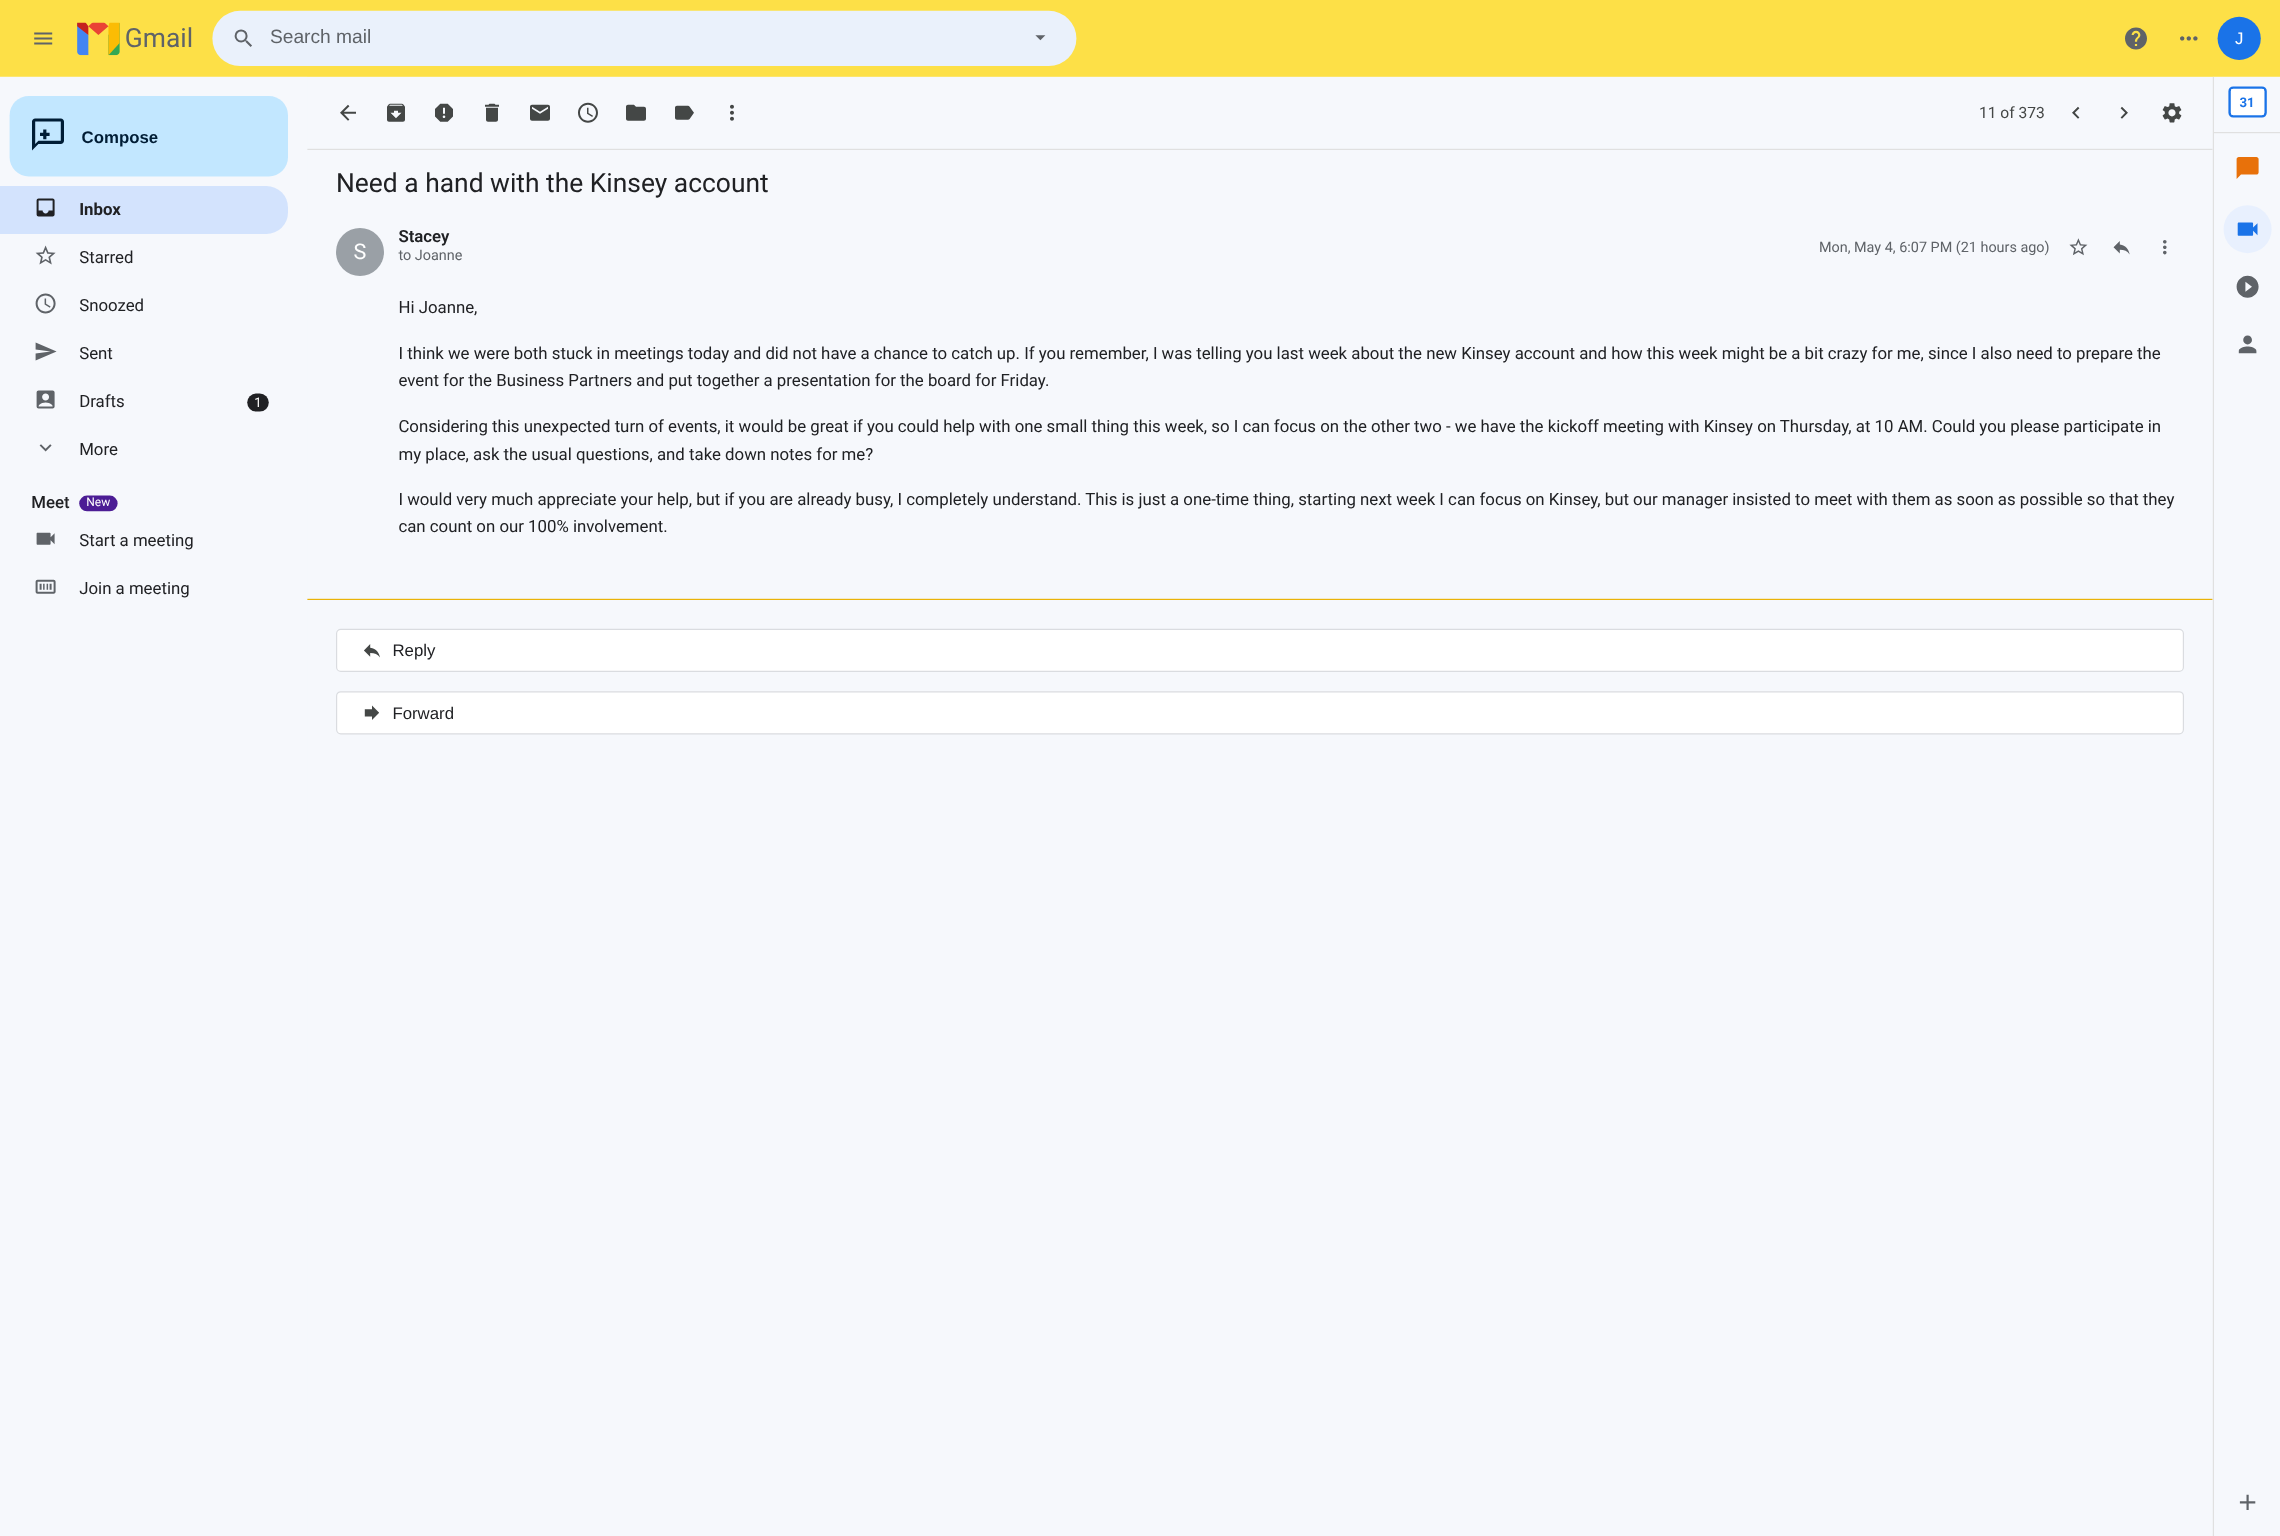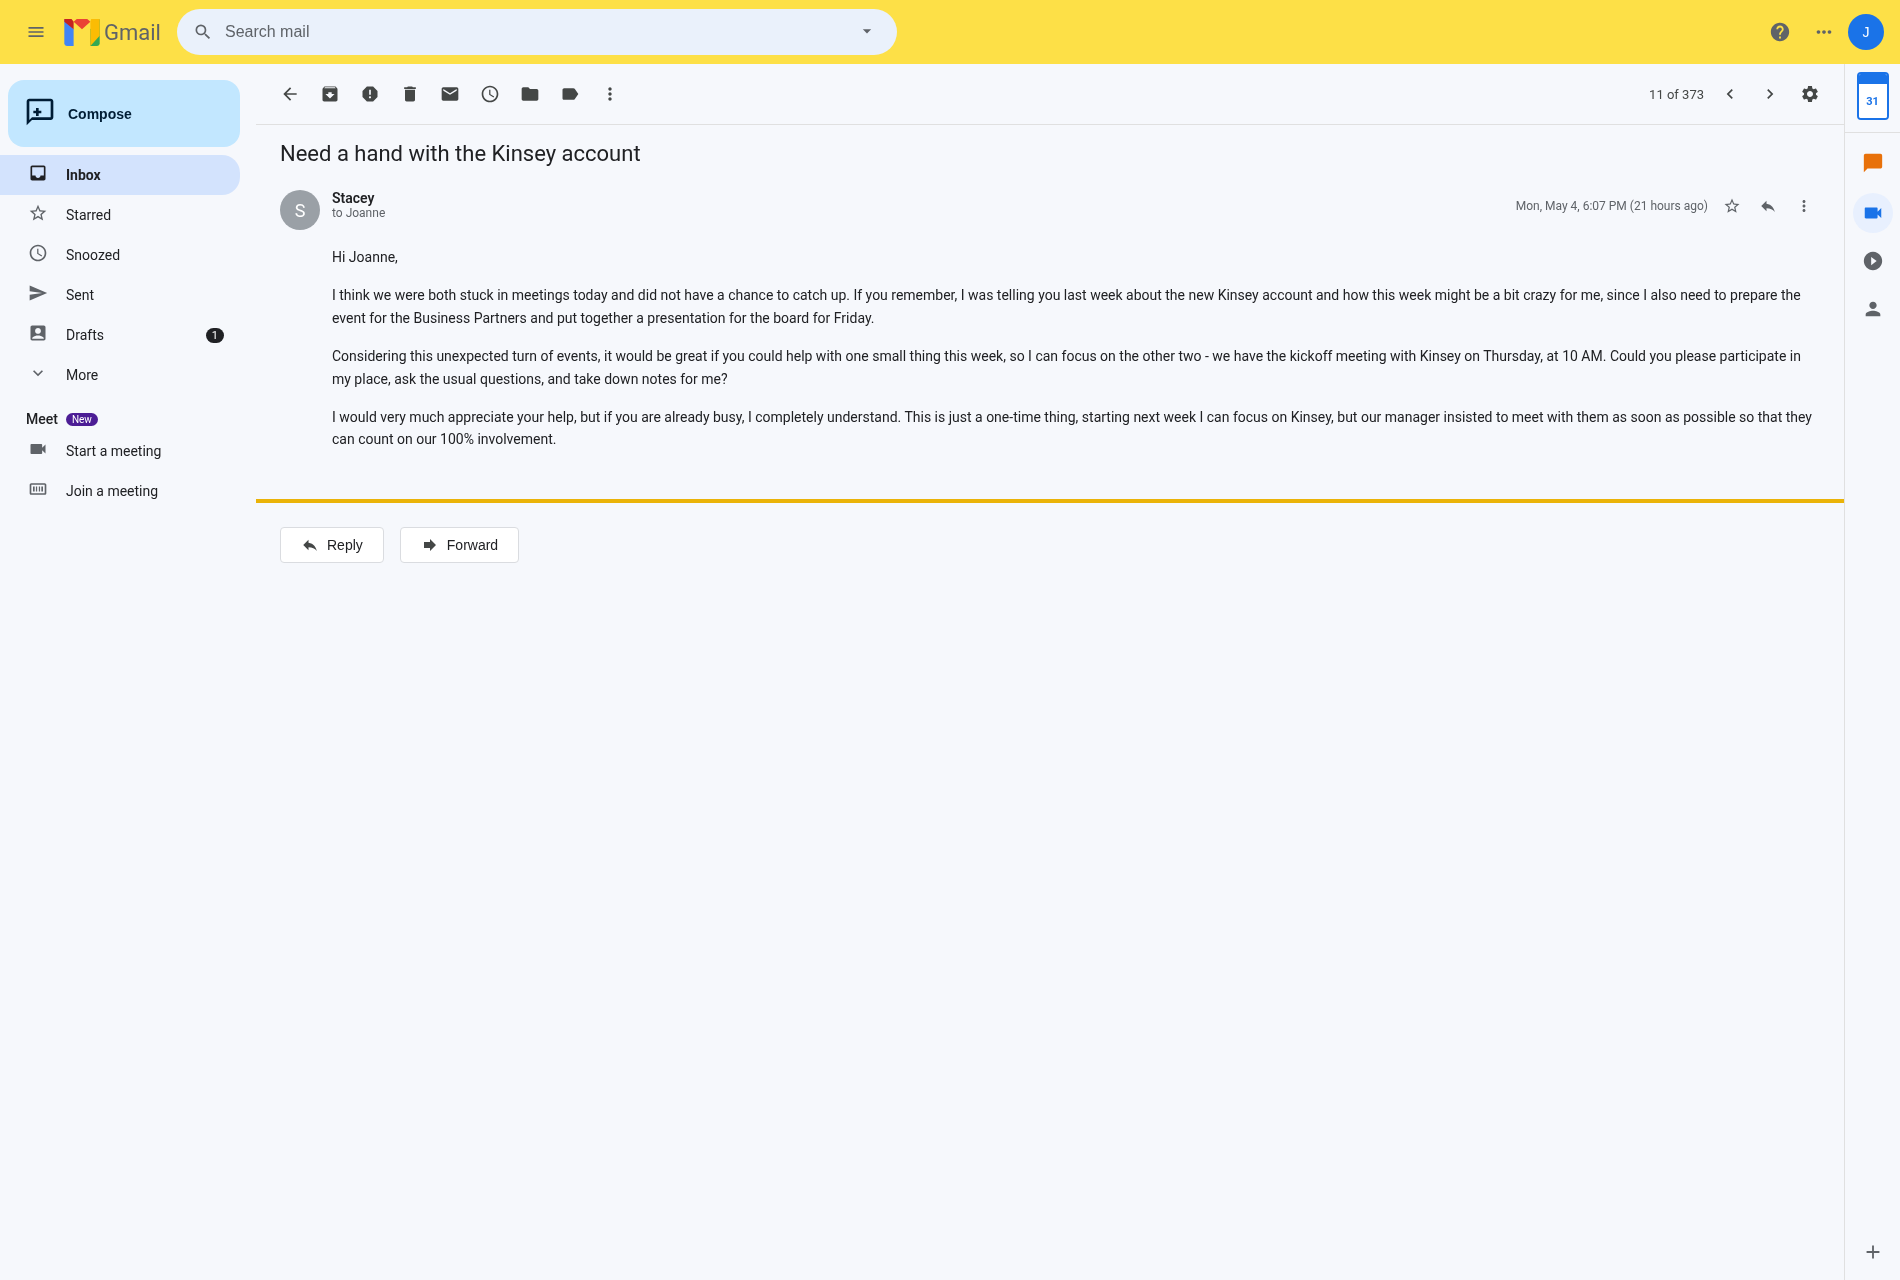--- a/index.html
+++ b/index.html
@@ -53,26 +53,26 @@
     .sender-info { flex: 1; }
     .sender-name { font-size: 14px; font-weight: 600; color: #202124; }
     .sender-to { font-size: 12px; color: #5f6368; }
     .message-timestamp { font-size: 12px; color: #5f6368; display: flex; align-items: center; gap: 8px; }
     .message-actions { display: flex; align-items: center; gap: 4px; }
     .msg-action-btn { width: 32px; height: 32px; border: none; background: none; cursor: pointer; border-radius: 50%; display: flex; align-items: center; justify-content: center; color: #5f6368; font-size: 16px; }
     .message-body { font-size: 14px; line-height: 1.6; color: #202124; padding-left: 52px; }
     .message-body p { margin-bottom: 16px; }
 
     
-    .reply-area { padding: 24px; border-top: 4px solid #eab308; display: flex; gap: 16px; margin-top: 16px; }
+    .reply-area { padding: 24px; border-top: 1px solid #eab308; display: flex; gap: 16px; margin-top: 16px; flex-direction: column; }
     .reply-btn { display: flex; align-items: center; gap: 8px; padding: 8px 20px; border: 1px solid #dadce0; border-radius: 4px; background: white; cursor: pointer; font-size: 14px; color: #202124; }
 
     
     .right-icon-btn { width: 40px; height: 40px; border: none; background: none; cursor: pointer; border-radius: 50%; display: flex; align-items: center; justify-content: center; color: #5f6368; font-size: 20px; position: relative; }
-    .calendar-icon-box { width: 32px; height: 48px; border: 2px solid #1a73e8; border-radius: 4px; display: flex; flex-direction: column; overflow: hidden; cursor: pointer; }
+    .calendar-icon-box { width: 32px; height: 26px; border: 2px solid #1a73e8; border-radius: 4px; display: flex; flex-direction: row; overflow: hidden; cursor: pointer; }
     .cal-top { background: #1a73e8; height: 10px; display: flex; align-items: center; justify-content: center; }
     .cal-bottom { background: white; flex: 1; display: flex; align-items: center; justify-content: center; font-size: 11px; font-weight: 700; color: #1a73e8; }
 
     .divider-line { border: none; border-top: 1px solid #e0e0e0; margin: 4px 0; width: 100%; }
 
     
     .sidebar::-webkit-scrollbar { width: 8px; }
     .sidebar::-webkit-scrollbar-track { background: transparent; }
     .sidebar::-webkit-scrollbar-thumb { background: #bdc1c6; border-radius: 4px; }
 

